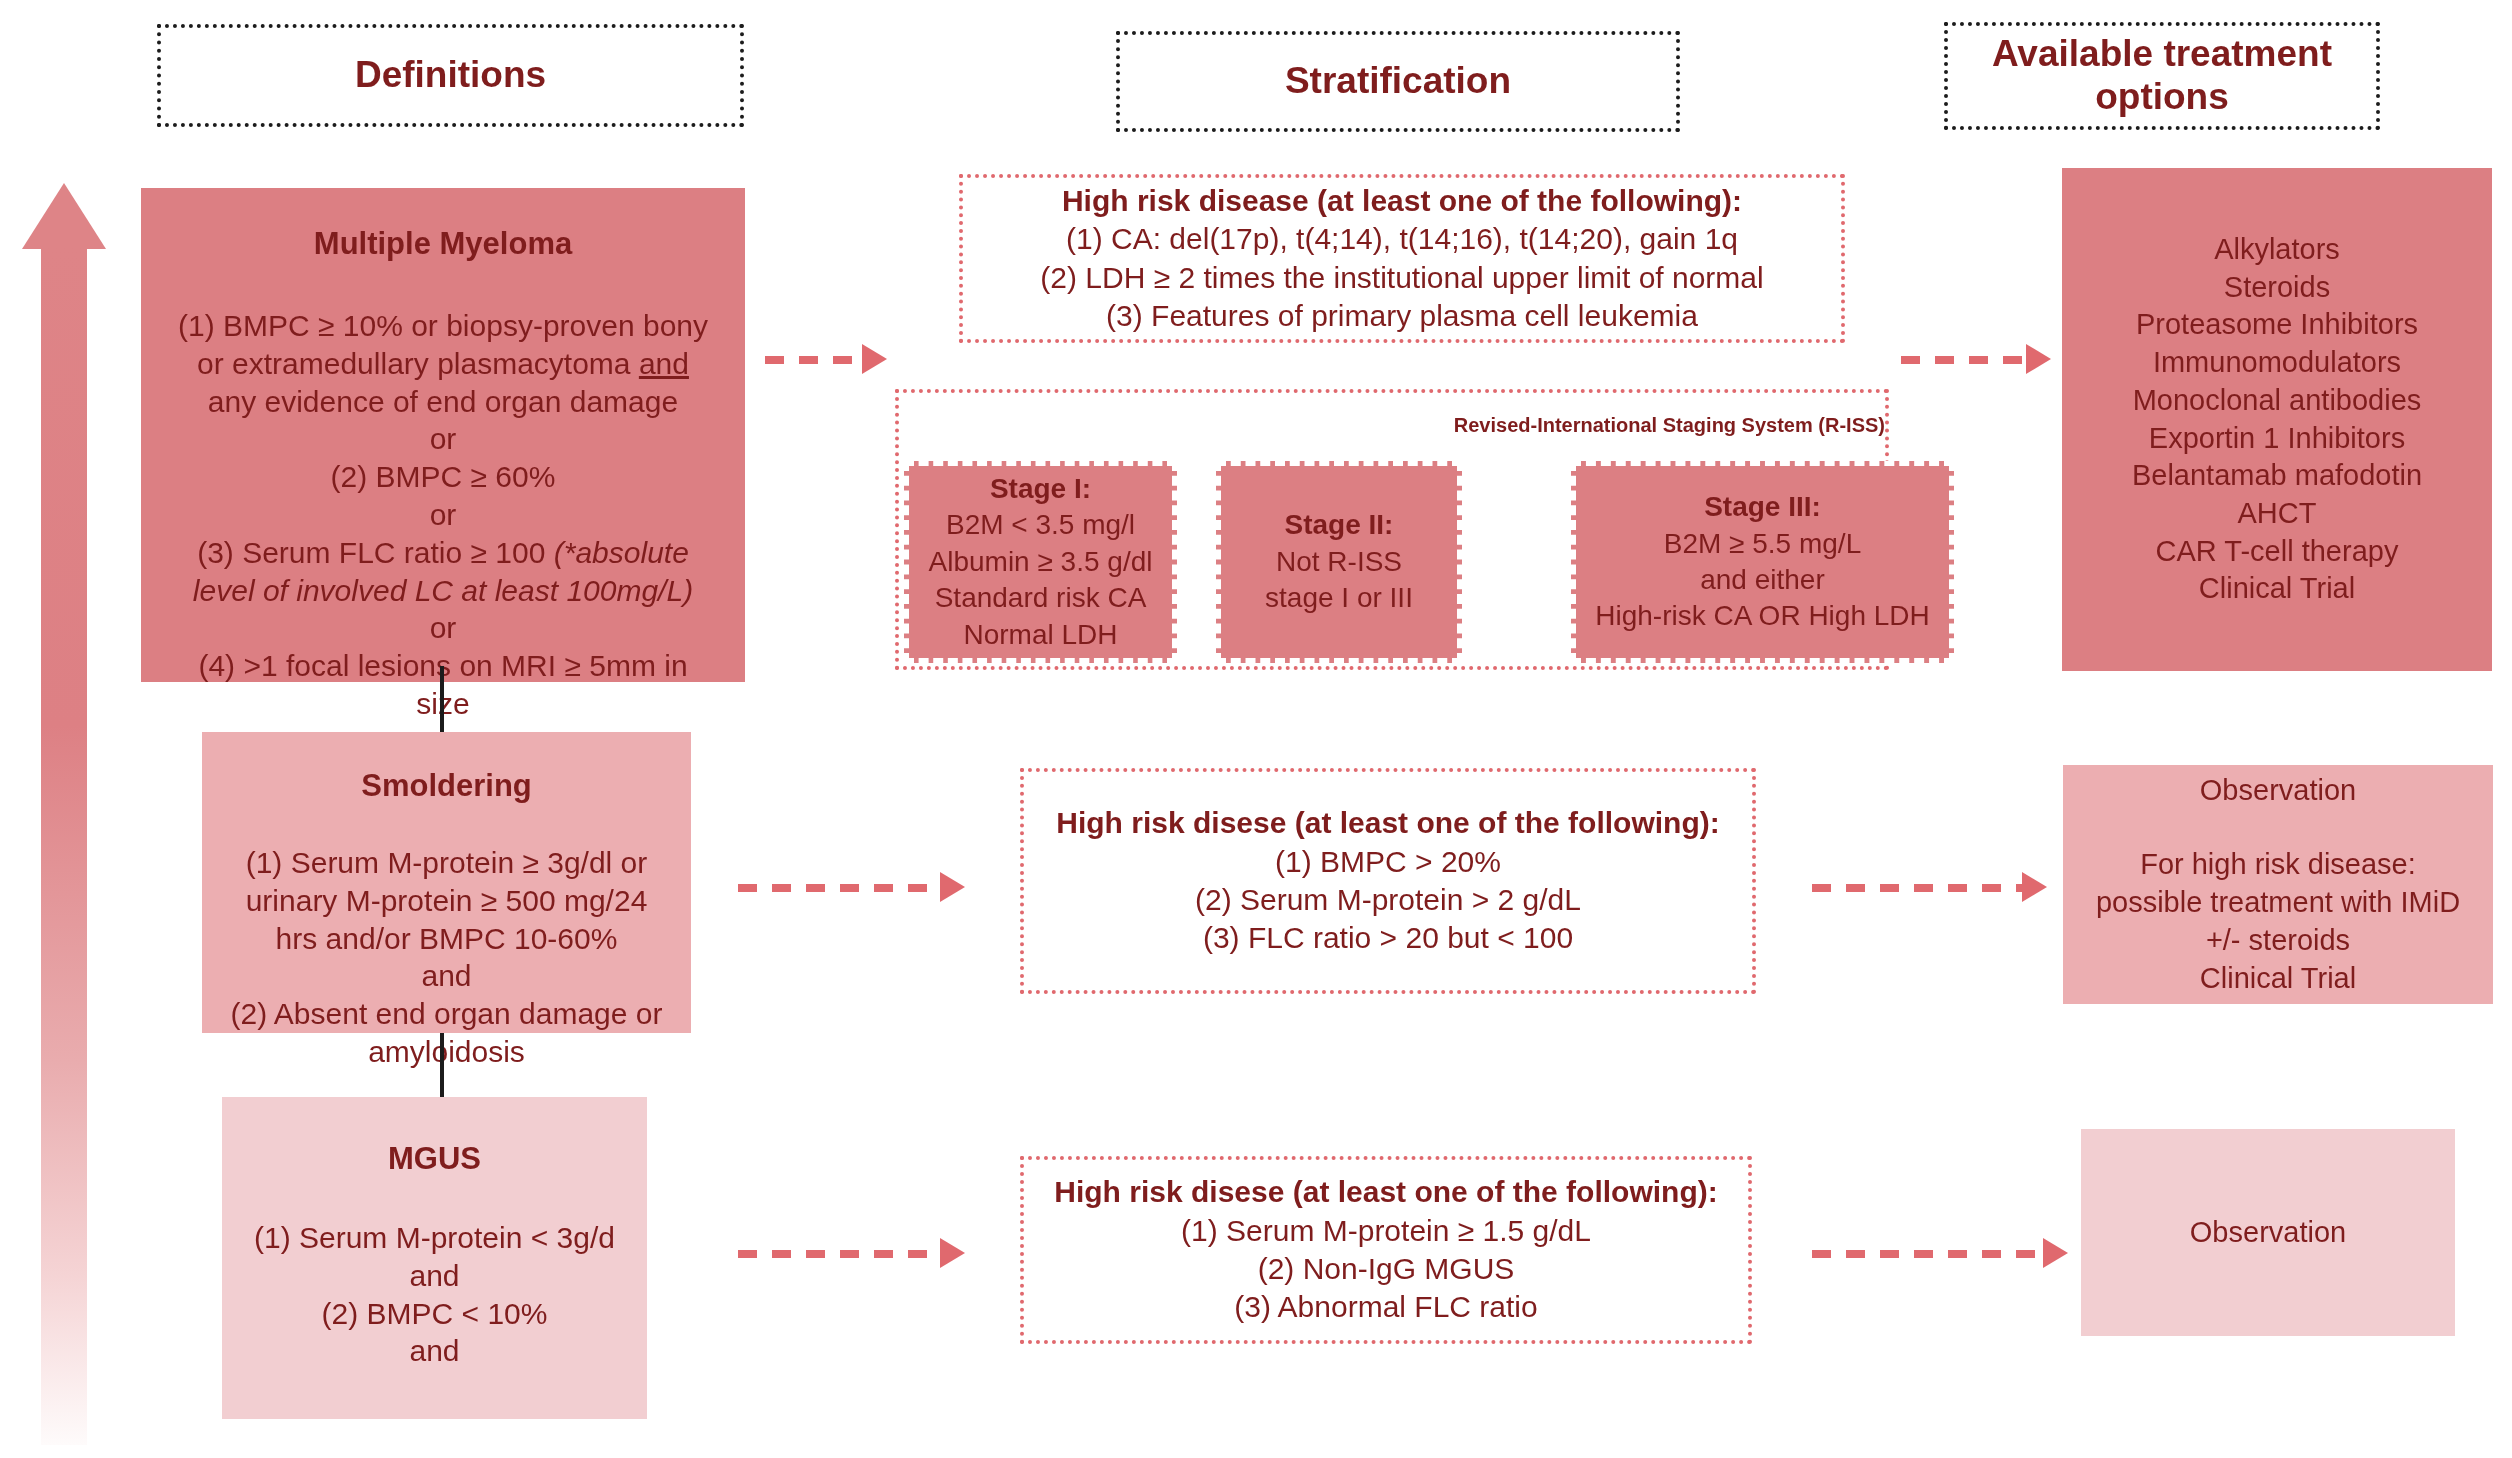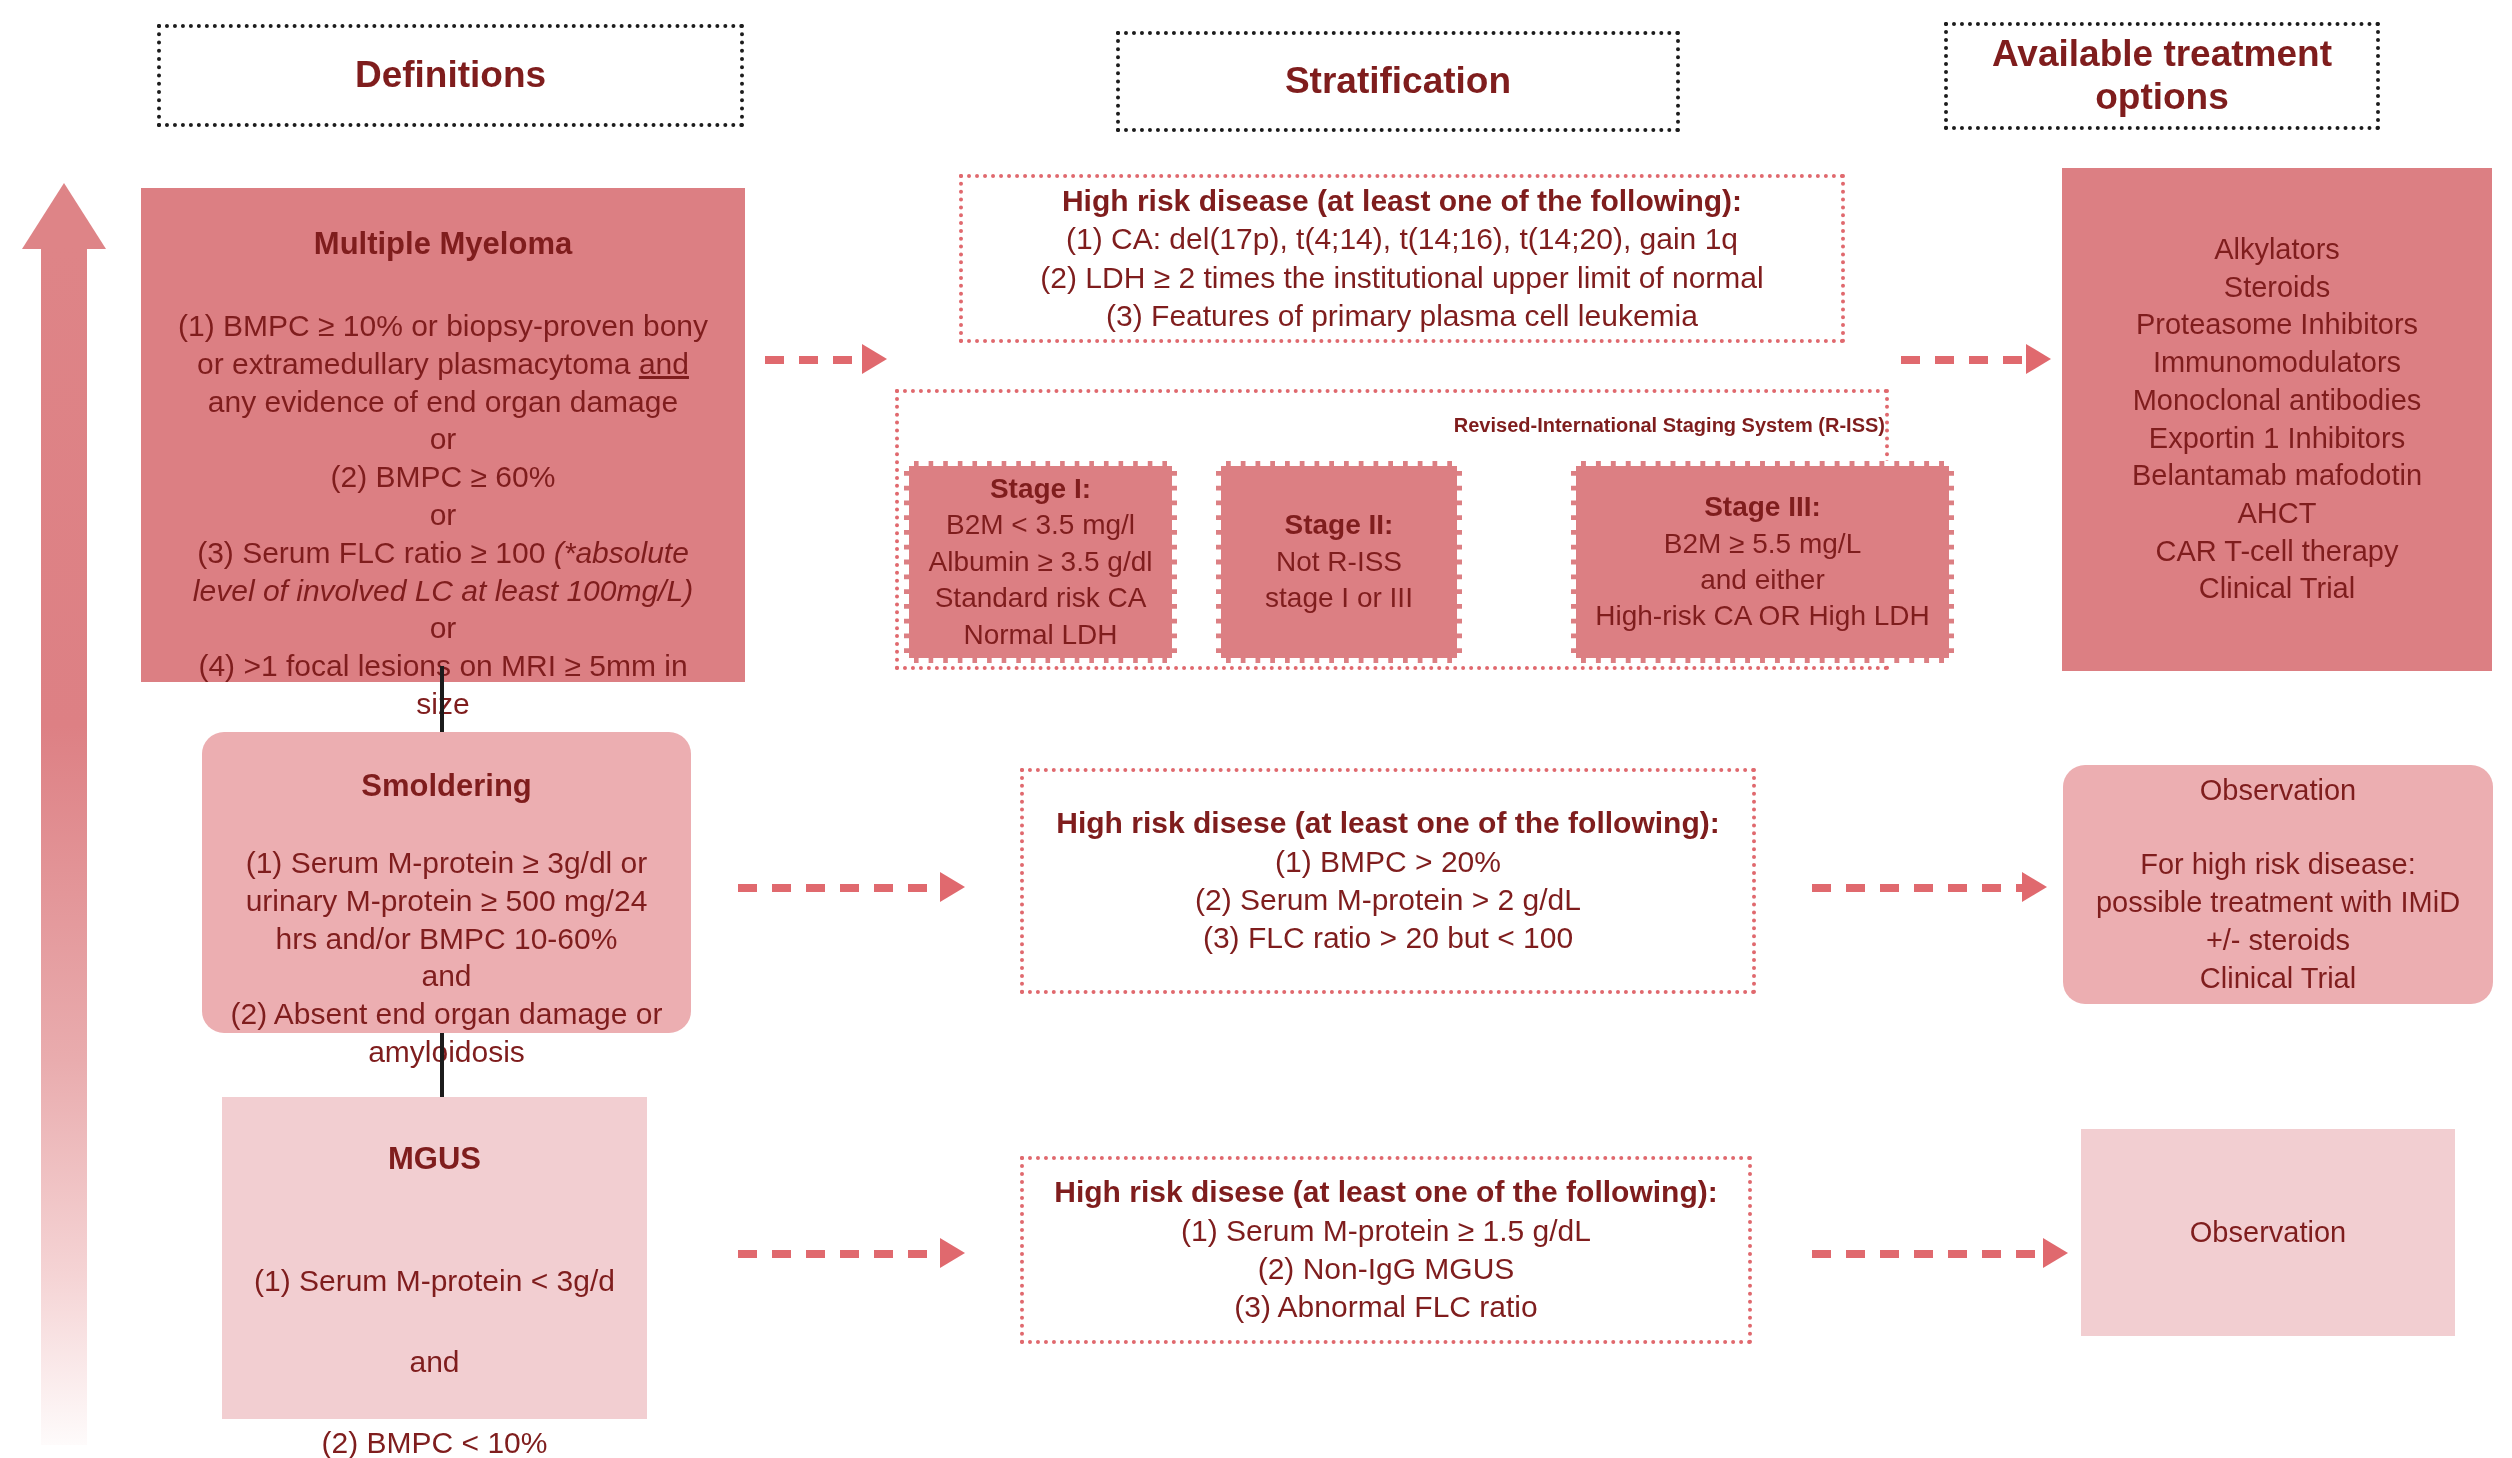--- a/index.html
+++ b/index.html
@@ -13,21 +13,21 @@
     position:absolute;border:4.2px dotted #1c1c1c;background:#fff;
     display:flex;align-items:center;justify-content:center;text-align:center;
     font-weight:bold;font-size:37px;line-height:1.15;
   }
   
   .solid{
     position:absolute;display:flex;flex-direction:column;align-items:center;
     text-align:center;font-size:30px;line-height:1.26;
   }
   .box-dark{background:#DC7F83;}
-  .box-med{background:#ECAEB1;border-radius:22px;}
+  .box-med{background:#ECAEB1;}
   .box-light{background:#F2CED1;}
   .solid .title{font-weight:bold;font-size:31px;margin-bottom:44px;}
   .p{margin:0;}
   .u{text-decoration:underline;}
   .it{font-style:italic;}
   
   .dotted-red{
     position:absolute;border:4.2px dotted #E0696E;background:#ffffff;
     display:flex;flex-direction:column;align-items:center;justify-content:center;
     text-align:center;font-size:30px;line-height:1.28;
@@ -95,21 +95,21 @@
 
   <div class="solid box-med" style="left:202px;top:732px;width:489px;height:301px;padding:34px 22px 0 22px;box-sizing:border-box;">
     <div class="title" style="margin-bottom:39px;">Smoldering</div>
     <div class="p">(1) Serum M-protein ≥ 3g/dl or urinary M-protein ≥ 500 mg/24 hrs and/or BMPC 10-60%</div>
     <div class="p">and</div>
     <div class="p">(2) Absent end organ damage or amyloidosis</div>
   </div>
 
   <div class="vline" style="left:440px;top:1033px;height:64px;"></div>
 
-  <div class="solid box-light" style="left:222px;top:1097px;width:425px;height:322px;padding:42px 20.3px 0 20.3px;box-sizing:border-box;gap:43px;">
+  <div class="solid box-light" style="left:222px;top:1097px;width:425px;height:322px;padding:42px 20.3px 0 20.3px;box-sizing:border-box;">
     <div class="title" style="margin-bottom:41px;">MGUS</div>
     <div class="p">(1) Serum M-protein &lt; 3g/d</div>
     <div class="p">and</div>
     <div class="p">(2) BMPC &lt; 10%</div>
     <div class="p">and</div>
   </div>
 
   <div class="dash-line" style="left:765px;top:356px;width:103px;"></div>
   <div class="dash-head" style="left:862px;top:344px;"></div>
   <div class="dash-line" style="left:1901px;top:356px;width:131px;"></div>

